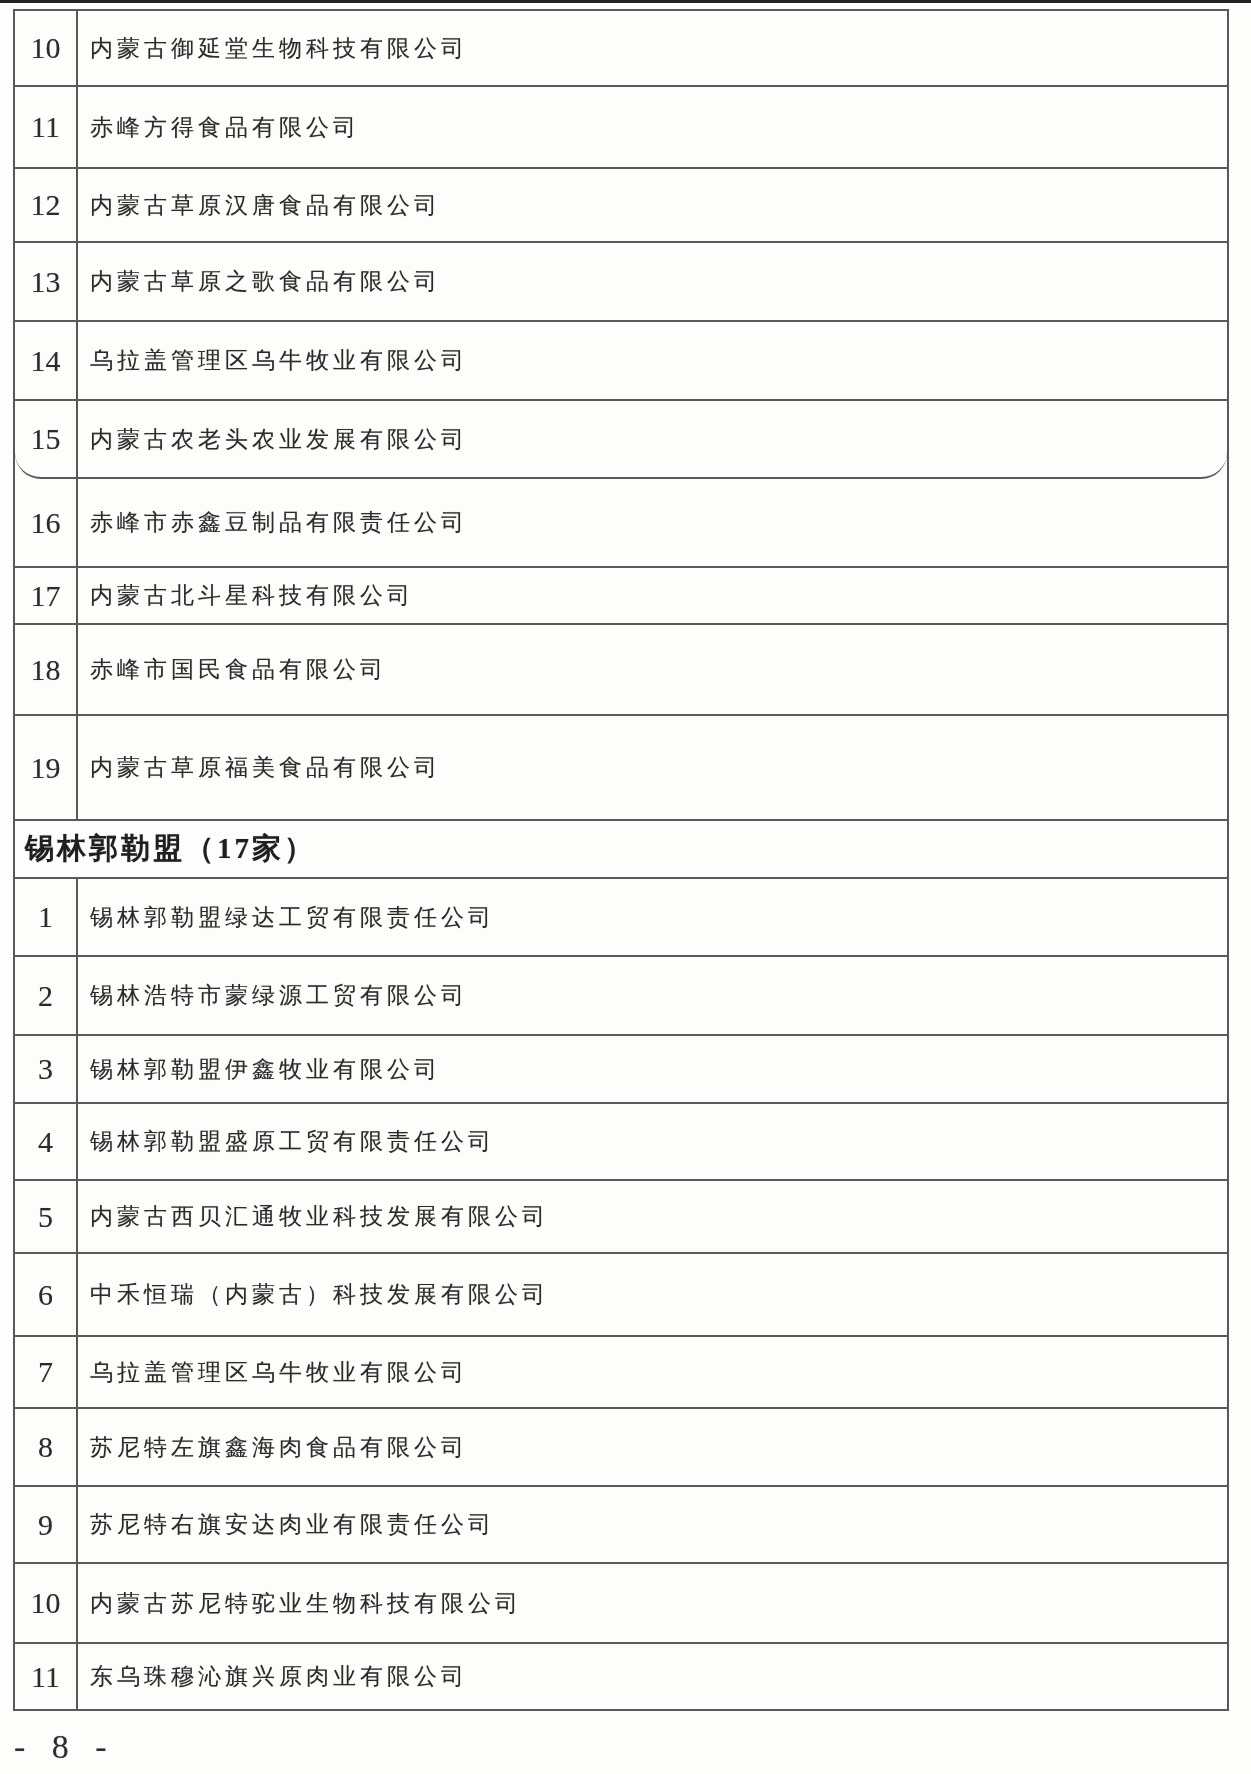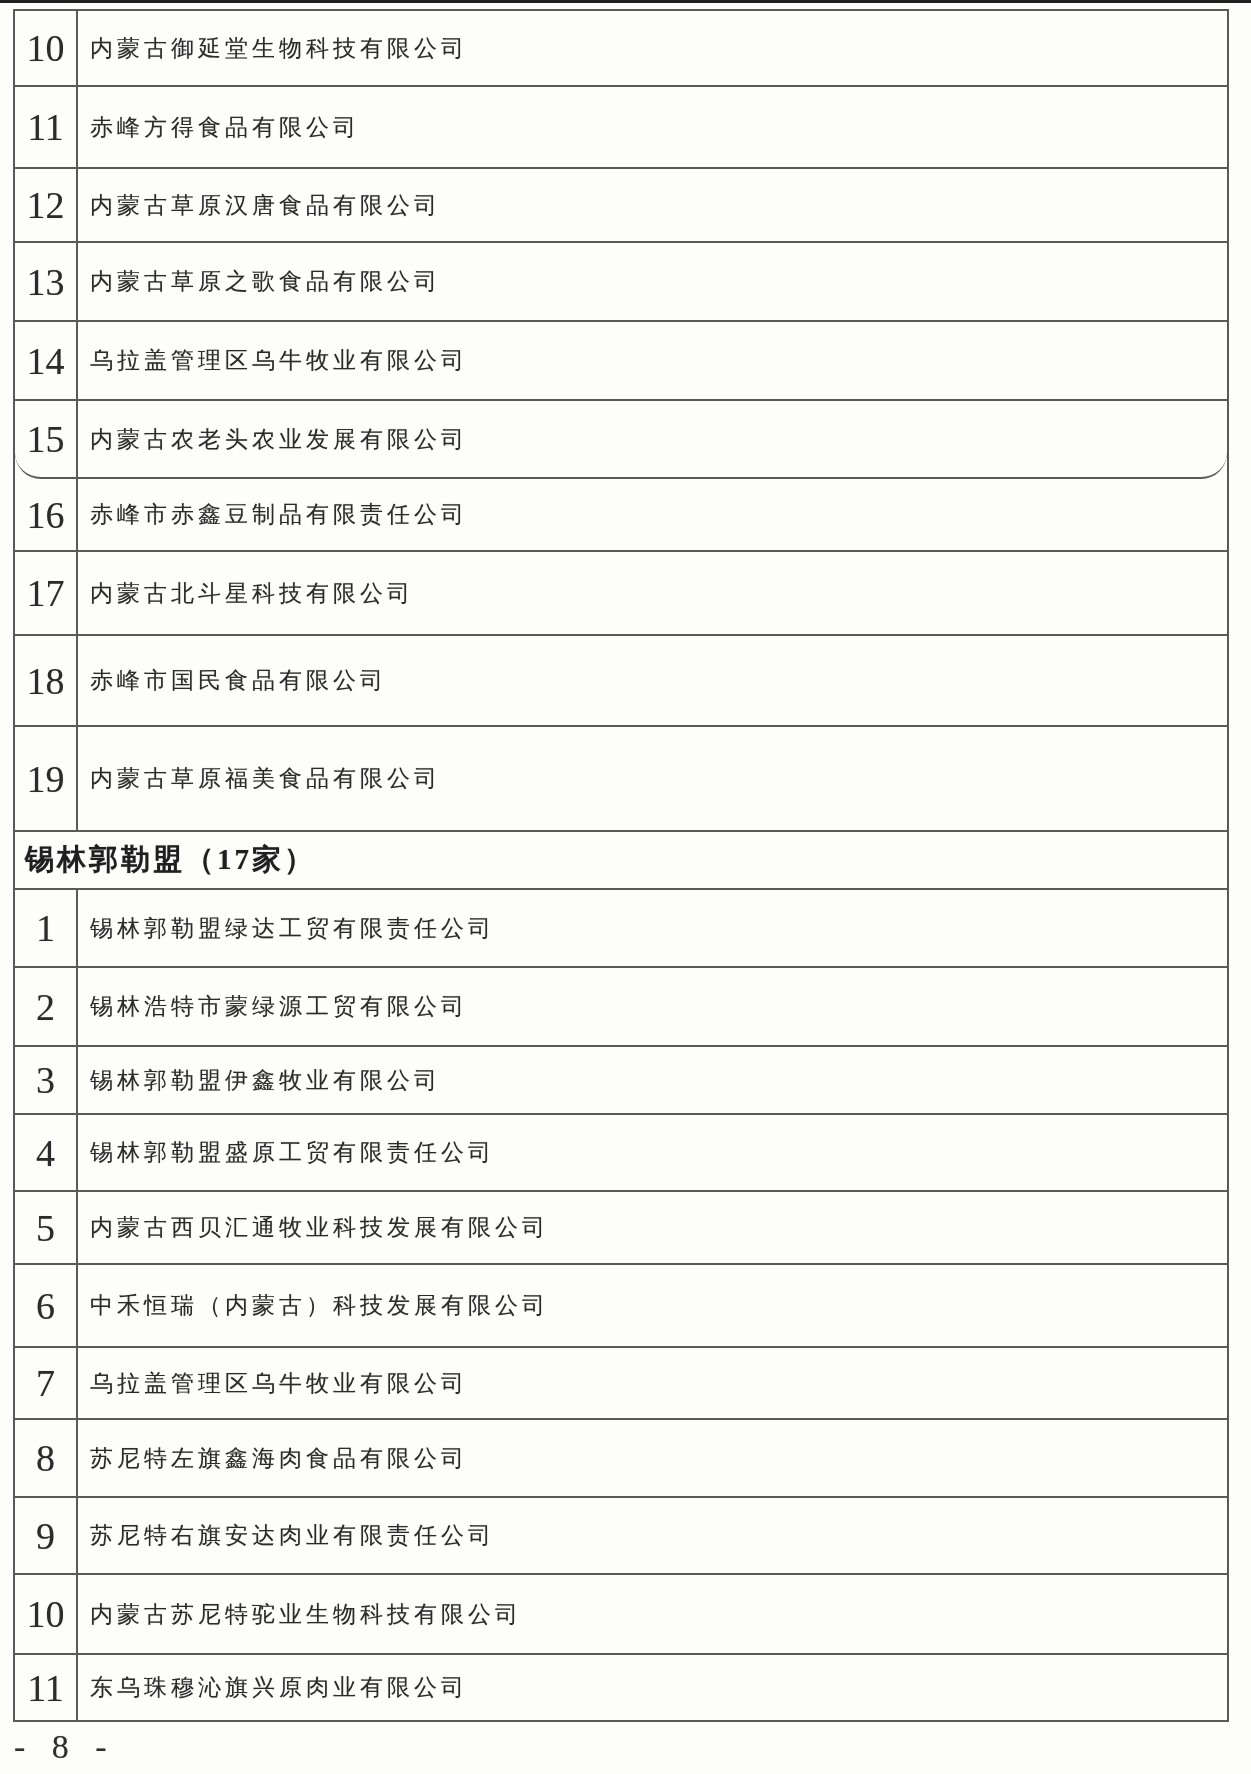--- a/index.html
+++ b/index.html
@@ -41,21 +41,21 @@
     border-bottom: 2px solid #595959;
   }
   .cell-num {
     flex: 0 0 63px;
     width: 63px;
     box-sizing: border-box;
     border-right: 2px solid #595959;
     display: flex;
     align-items: center;
     justify-content: center;
-    font-size: 38px;
+    font-size: 30px;
     color: #2b2b2b;
     text-shadow: 0 0 1px rgba(60,60,60,0.35);
   }
   .cell-name {
     flex: 1;
     display: flex;
     align-items: center;
     padding-left: 12px;
     font-size: 23px;
     letter-spacing: 4px;
@@ -110,25 +110,25 @@
       <div class="cell-name">内蒙古草原之歌食品有限公司</div>
     </div>
     <div class="t-row" style="height: 79px;">
       <div class="cell-num">14</div>
       <div class="cell-name">乌拉盖管理区乌牛牧业有限公司</div>
     </div>
     <div class="t-row" style="height: 78px; border-radius: 26px;">
       <div class="cell-num">15</div>
       <div class="cell-name">内蒙古农老头农业发展有限公司</div>
     </div>
-    <div class="t-row" style="height: 73px; text-align: right;">
+    <div class="t-row" style="height: 89px; text-align: right;">
       <div class="cell-num">16</div>
       <div class="cell-name">赤峰市赤鑫豆制品有限责任公司</div>
     </div>
-    <div class="t-row" style="height: 84px;">
+    <div class="t-row" style="height: 57px;">
       <div class="cell-num">17</div>
       <div class="cell-name">内蒙古北斗星科技有限公司</div>
     </div>
     <div class="t-row" style="height: 91px;">
       <div class="cell-num">18</div>
       <div class="cell-name">赤峰市国民食品有限公司</div>
     </div>
     <div class="t-row" style="height: 105px;">
       <div class="cell-num">19</div>
       <div class="cell-name">内蒙古草原福美食品有限公司</div>

